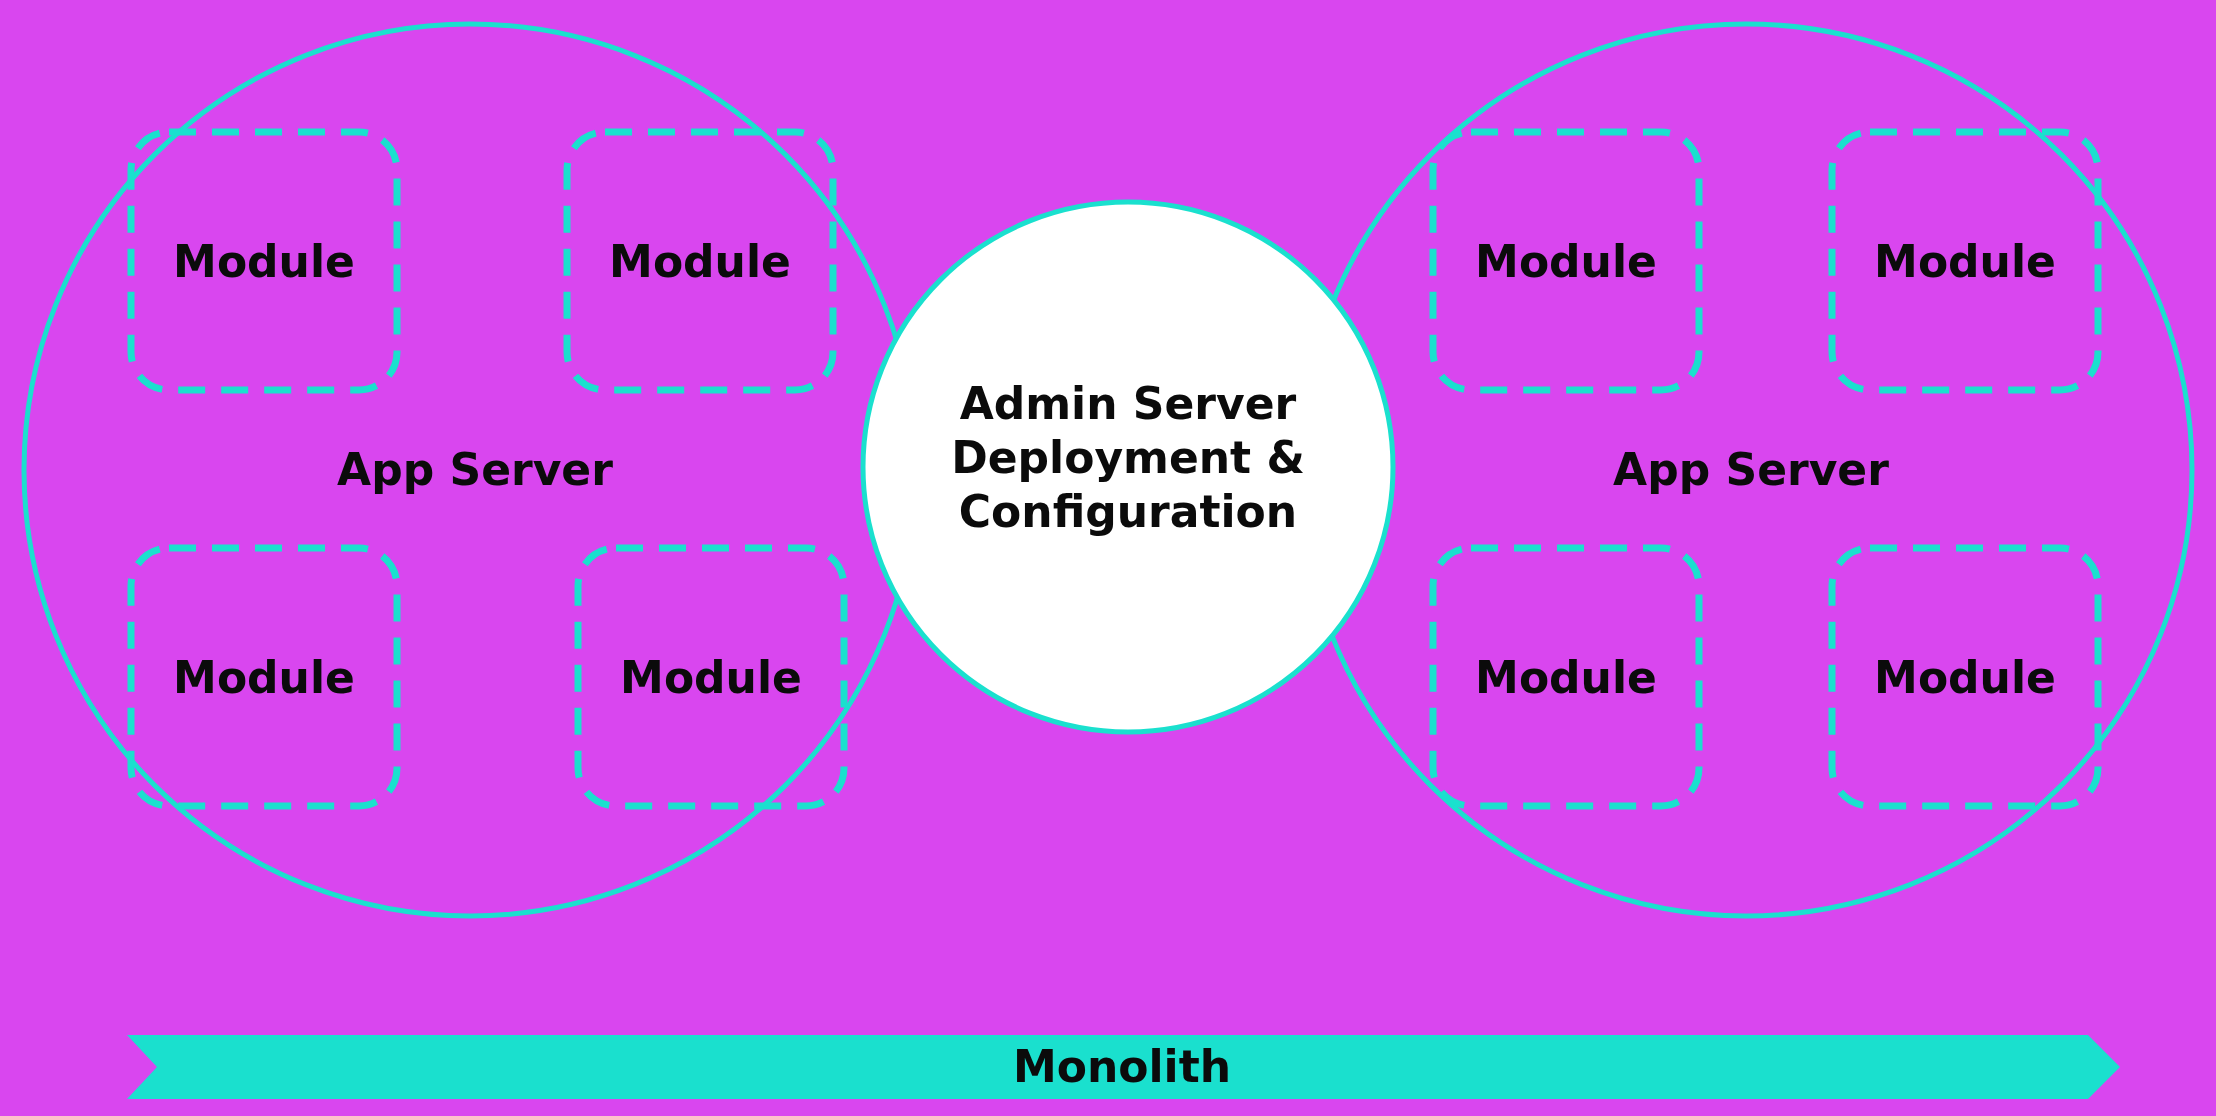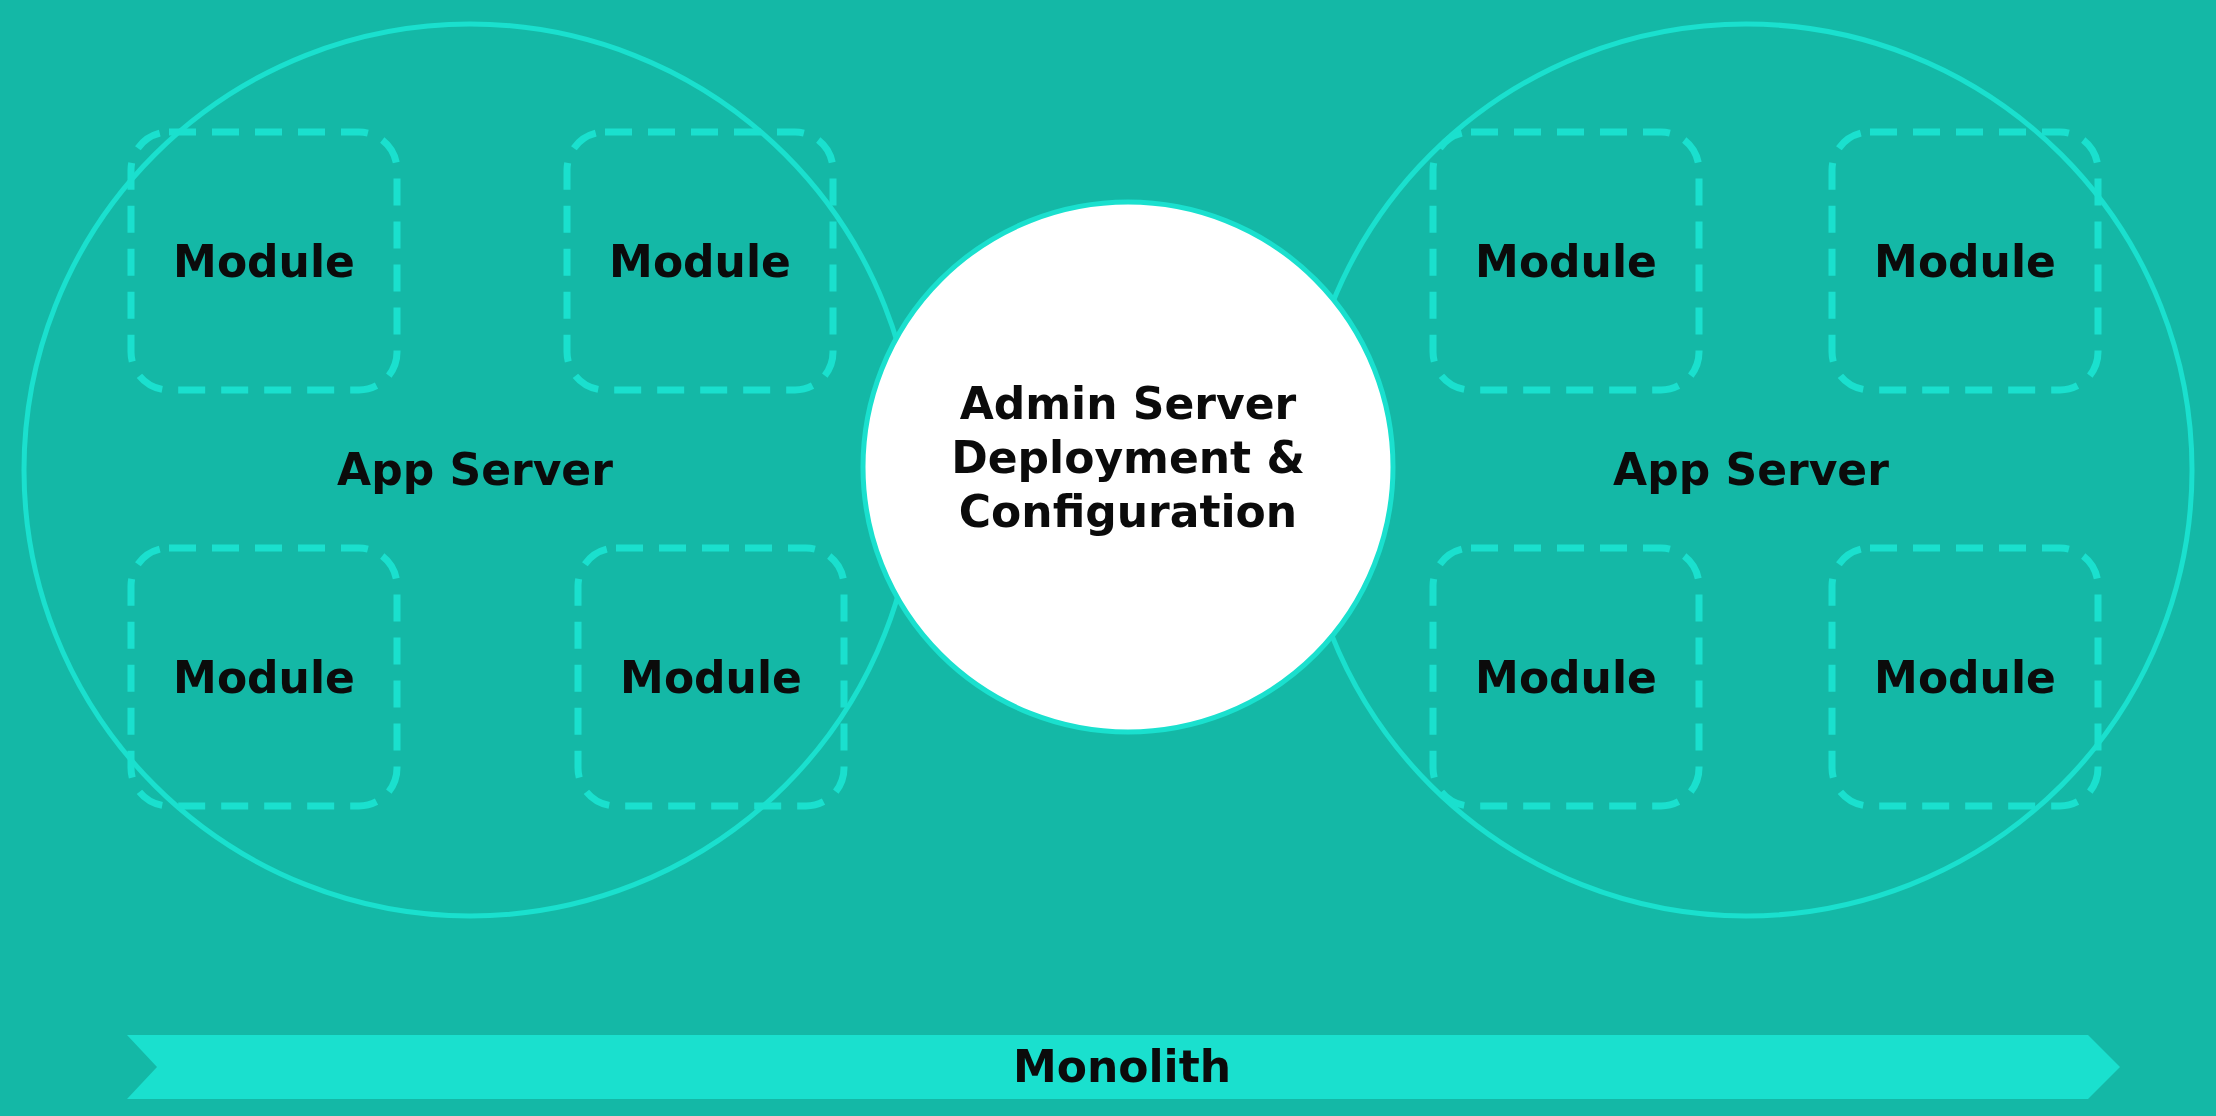--- a/index.html
+++ b/index.html
@@ -1,21 +1,21 @@
 <!DOCTYPE html>
 <html style="--accent: #1AE0CE; --ink: #0B0B0B;"><head>
 <meta charset="utf-8">
 <style>
   :root { --accent: #1AE0CE; --ink: #0B0B0B; }
   html, body { margin: 0; padding: 0; background: #ffffff; }
   .stage {
     width: 2216px;
     height: 1116px;
     position: relative;
-    background: #14b8a6;
+    background: #d946ef;
     overflow: hidden;
   }
   svg { display: block; }
   .diagram-text {
     font-family: "DejaVu Sans", "Liberation Sans", sans-serif;
     font-weight: 700;
     font-size: 44px;
     fill: var(--ink);
   }
   .app-circle {

